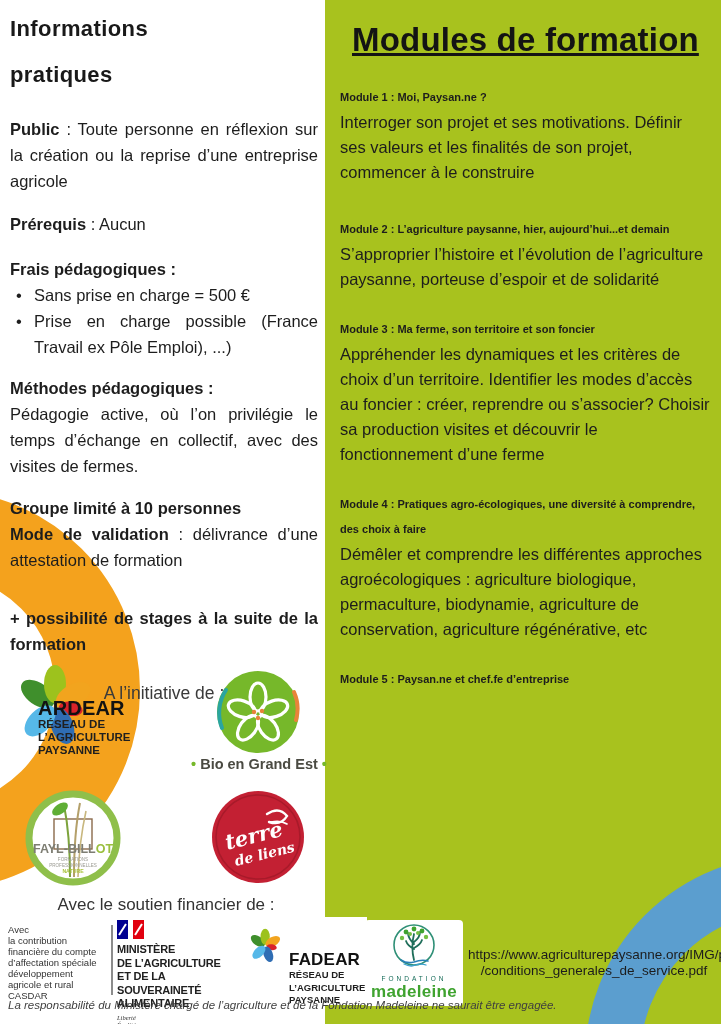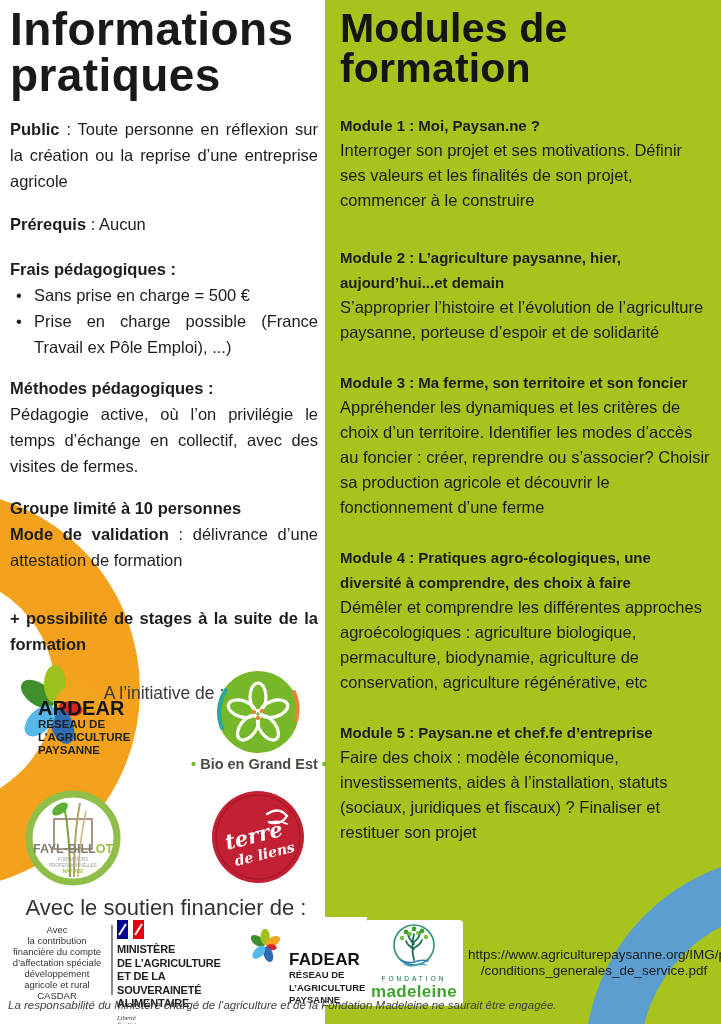--- a/index.html
+++ b/index.html
@@ -3,45 +3,45 @@
 <meta charset="utf-8">
 <style>
   html,body{margin:0;padding:0;background:#e8e8e8;}
   .page{position:relative;width:721px;height:1024px;background:#ffffff;overflow:hidden;
         font-family:"Liberation Sans","DejaVu Sans",sans-serif;color:#1d1d1d;}
   .green-panel{position:absolute;left:325px;top:0;width:396px;height:1024px;background:#a8c21e;}
   .decor{position:absolute;left:0;top:0;width:721px;height:1024px;pointer-events:none;}
 
   
   .left-col{position:absolute;left:10px;top:6px;width:308px;z-index:3;}
-  .left-col h1{margin:0;font-size:46px;line-height:46px;font-weight:800;letter-spacing:.4px;color:#191919;}
+  .left-col h1{margin:0;font-size:22px;line-height:46px;font-weight:800;letter-spacing:.4px;color:#191919;}
   .para{font-size:16.5px;line-height:26px;text-align:justify;margin:0;}
   .b{font-weight:bold;}
   .mt1{margin-top:18px;}
   .fees-list{margin:0;padding:0;list-style:none;}
   .fees-list li{position:relative;padding-left:24px;font-size:16.5px;line-height:26px;text-align:justify;}
   .fees-list li .dot{position:absolute;left:6px;top:0;}
   .initiative{margin-top:26px;font-size:17.5px;color:#3a3a3a;text-align:center;font-weight:400;}
 
   
   .right-col{position:absolute;left:340px;top:8px;width:372px;z-index:3;}
-  .right-col h2{margin:0;font-size:41px;line-height:40px;font-weight:800;letter-spacing:.2px;color:#141414;}
+  .right-col h2{margin:12px;font-size:33px;line-height:40px;font-weight:800;letter-spacing:.2px;color:#141414;text-decoration:underline;}
   .module{margin-top:25px;}
-  .module .m-title{font-weight:bold;font-size:15px;line-height:25px;margin:0;}
+  .module .m-title{font-weight:bold;font-size:11px;line-height:25px;margin:0;}
   .module .m-body{font-size:16.5px;line-height:25px;margin:0;}
 
   
   .abs{position:absolute;z-index:3;}
   .ardear-text{left:38px;top:699px;width:180px;line-height:1;}
   .ardear-text .big{font-size:20px;font-weight:900;letter-spacing:.2px;line-height:18px;color:#121212;}
   .ardear-text .sub{font-size:11.5px;font-weight:700;line-height:12px;color:#1f1f1f;margin-top:1px;}
   .bio-caption{left:188px;top:756px;width:142px;text-align:center;font-size:14.5px;font-weight:700;color:#4a4a42;}
   .bio-caption .gdot{color:#76b82a;}
-  .support{left:10px;top:895px;width:312px;text-align:center;font-size:22px;color:#333;z-index:3;}
-  .casdar{left:8px;top:924px;width:98px;text-align:center;font-size:9.5px;line-height:11px;color:#333;z-index:3;}
+  .support{left:10px;top:895px;width:312px;text-align:center;font-size:17px;color:#333;z-index:3;}
+  .casdar{left:8px;top:924px;width:98px;text-align:left;font-size:9.5px;line-height:11px;color:#333;z-index:3;}
   .casdar span{display:block;}
   .vdiv{left:111px;top:925px;width:2px;height:70px;background:#8c8c8c;z-index:3;}
   .ministere{left:117px;top:920px;width:124px;z-index:3;}
   .ministere .gov{font-size:11px;line-height:13.5px;font-weight:800;color:#202020;letter-spacing:-.2px;}
   .ministere .motto{margin-top:3px;font-family:"Liberation Serif","DejaVu Serif",serif;font-style:italic;
                     font-size:6.5px;line-height:7.5px;color:#333;}
   .ministere .motto span{display:block;}
   .whitebox{background:#fff;z-index:2;}
   .fadear-box{left:239px;top:917px;width:128px;height:88px;display:flex;align-items:flex-start;}
   .fadear-txt{margin-top:34px;line-height:1;}
@@ -267,29 +267,28 @@
     <div class="module">
       <p class="m-title">Module 1 : Moi, Paysan.ne ?</p>
       <p class="m-body">Interroger son projet et ses motivations. Définir ses valeurs et les finalités de son projet, commencer à le construire</p>
     </div>
     <div class="module" style="margin-top:32px">
       <p class="m-title">Module 2 : L’agriculture paysanne, hier, aujourd’hui...et demain</p>
       <p class="m-body">S’approprier l’histoire et l’évolution de l’agriculture paysanne, porteuse d’espoir et de solidarité</p>
     </div>
     <div class="module">
       <p class="m-title">Module 3 : Ma ferme, son territoire et son foncier</p>
-      <p class="m-body">Appréhender les dynamiques et les critères de choix d’un territoire. Identifier les modes d’accès au foncier : créer, reprendre ou s’associer? Choisir sa production agricole et découvrir le fonctionnement d’une ferme</p>
+      <p class="m-body">Appréhender les dynamiques et les critères de choix d’un territoire. Identifier les modes d’accès au foncier : créer, reprendre ou s’associer? Choisir sa production visites et découvrir le fonctionnement d’une ferme</p>
     </div>
     <div class="module">
       <p class="m-title">Module 4 : Pratiques agro-écologiques, une diversité à comprendre, des choix à faire</p>
       <p class="m-body">Démêler et comprendre les différentes approches agroécologiques : agriculture biologique, permaculture, biodynamie, agriculture de conservation, agriculture régénérative, etc</p>
     </div>
     <div class="module">
       <p class="m-title">Module 5 : Paysan.ne et chef.fe d’entreprise</p>
-      <p class="m-body">Faire des choix : modèle économique, investissements, aides à l’installation, statuts (sociaux, juridiques et fiscaux) ? Finaliser et restituer son projet</p>
     </div>
   </div>
 
   <div class="abs conditions">
     <div class="c2">https://www.agriculturepaysanne.org/IMG/pdf</div>
     <div class="c2">/conditions_generales_de_service.pdf</div>
   </div>
 
   <div class="abs footer">La responsabilité du Ministère chargé de l’agriculture et de la Fondation Madeleine ne saurait être engagée.</div>
 

